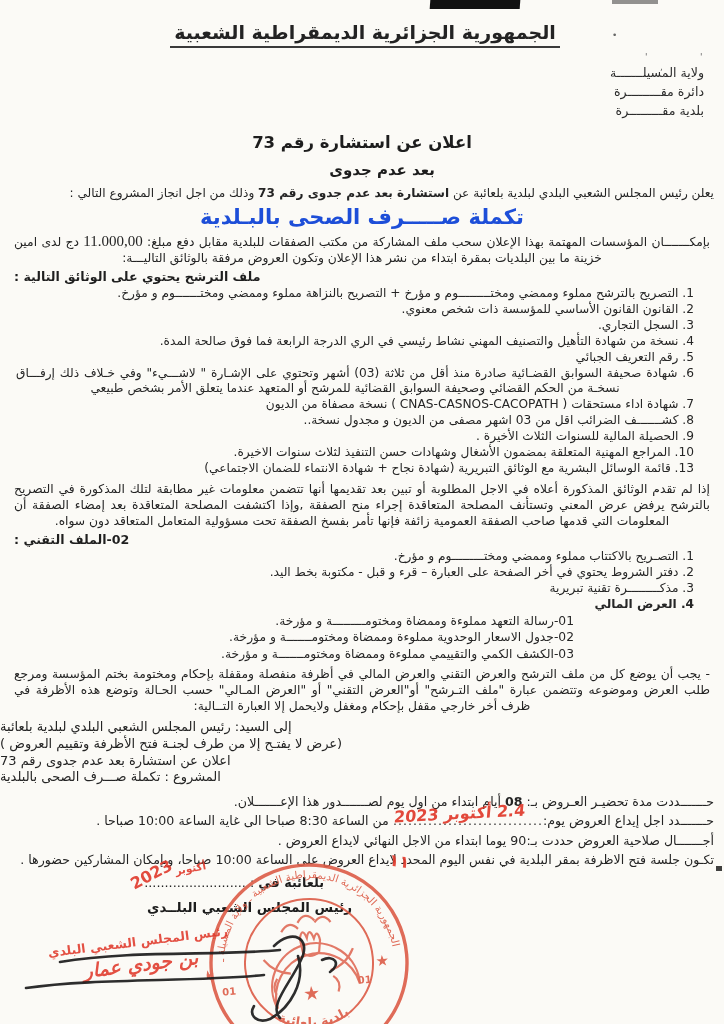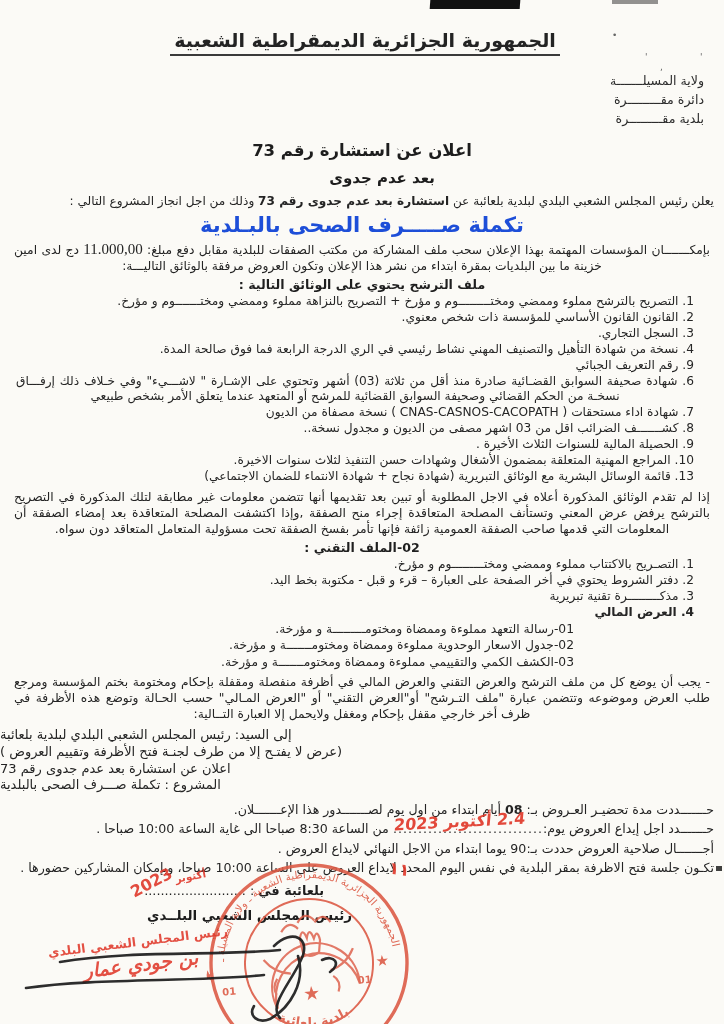--- a/index.html
+++ b/index.html
@@ -3,30 +3,30 @@
 <meta charset="utf-8">
 <style>
   html,body{margin:0;padding:0;background:#8a8a8a;}
   .page{
     position:relative;width:724px;height:1024px;margin:0 auto;
     background:#fbfaf6;overflow:hidden;
     font-family:"DejaVu Sans",sans-serif;color:#222;direction:rtl;
     box-shadow:0 0 8px rgba(0,0,0,.4);
   }
   .b{font-weight:bold;}
-  .h-nat{padding-top:29px;text-align:center;margin-left:6px;}
+  .h-nat{padding-top:21px;text-align:center;margin-left:6px;}
   .h-nat span{display:inline-block;font-weight:bold;font-size:19px;color:#232323;
     border-bottom:2.5px solid #3a3a3a;padding:0 4px 3px 4px;letter-spacing:.2px;}
   .admin{margin:15px 20px 0 0;text-align:right;font-size:12.6px;line-height:19px;color:#2c2c2c;}
   .h-announce{margin-top:13px;font-size:16.5px;font-weight:bold;text-align:center;color:#1d1d1d;}
   .h-nojdwa{margin-top:9px;font-size:15px;font-weight:bold;text-align:center;color:#1d1d1d;padding-left:40px;}
   .intro{margin:7px 10px 0 8px;font-size:12.1px;text-align:right;white-space:nowrap;color:#242424;}
   .h-project{margin-top:5px;font-size:21px;font-weight:bold;text-align:center;color:#1d4ed8;letter-spacing:.3px;}
   .para{margin:4px 14px 0 14px;font-size:12.3px;line-height:16px;text-align:justify;text-align-last:center;color:#242424;}
-  .lead{margin:2px 14px 0 14px;font-size:12.6px;line-height:17px;text-align:center;font-weight:bold;color:#1f1f1f;}
+  .lead{margin:2px 14px 0 14px;font-size:12.6px;line-height:17px;text-align:left;font-weight:bold;color:#1f1f1f;}
   .doclist{margin:1px 30px 0 16px;font-size:12.2px;line-height:15.9px;color:#262626;}
   .doclist .item{text-align:right;}
   .doclist .jc{text-align:justify;text-align-last:center;}
   .sublist{margin:0 150px 0 16px;font-size:12.3px;line-height:16.5px;text-align:right;color:#262626;}
   .amount{font-family:"Liberation Serif",serif;font-size:15px;}
   .addr{margin-top:5px;font-size:13px;line-height:16.8px;text-align:left;color:#242424;}
   .dline{margin:2px 10px 0 10px;font-size:12.6px;line-height:17.2px;text-align:right;color:#242424;}
   .dline .dots{letter-spacing:1px;color:#333;}
   .dotzone{position:relative;display:inline-block;}
   .hand{color:#e0392b;font-weight:bold;}
@@ -79,21 +79,21 @@
 
   <div class="para"><span>بإمكـــــــان المؤسسات المهتمة بهذا الإعلان سحب ملف المشاركة من مكتب الصفقات للبلدية مقابل دفع مبلغ: </span><span class="amount">11.000,00</span><span> دج لدى امين خزينة ما بين البلديات بمقرة ابتداء من نشر هذا الإعلان  وتكون العروض مرفقة بالوثائق التاليـــة:</span></div>
 
   <div class="lead">ملف الترشح يحتوي على الوثائق التالية :</div>
 
   <div class="doclist">
     <div class="item">1. التصريح بالترشح مملوء وممضي ومختـــــــــوم و مؤرخ + التصريح بالنزاهة مملوء وممضي ومختـــــــوم و مؤرخ.</div>
     <div class="item">2. القانون القانون الأساسي للمؤسسة ذات شخص معنوي.</div>
     <div class="item">3. السجل التجاري.</div>
     <div class="item">4. نسخة من شهادة التأهيل والتصنيف  المهني نشاط  رئيسي في الري  الدرجة الرابعة  فما فوق  صالحة المدة.</div>
-    <div class="item">9. رقم التعريف الجبائي</div>
+    <div class="item">5. رقم التعريف الجبائي</div>
     <div class="jc">6. شهادة صحيفة السوابق القضـائية صادرة منذ أقل من ثلاثة (03) أشهر وتحتوي على الإشـارة " لاشـــيء"  وفي خـلاف ذلك إرفـــاق نسخـة من الحكم القضائي وصحيفة السوابق القضائية للمرشح أو المتعهد عندما يتعلق الأمر بشخص طبيعي</div>
     <div class="item">7. شهادة اداء مستحقات ( CNAS-CASNOS-CACOPATH ) نسخة مصفاة من الديون</div>
     <div class="item">8. كشـــــــف الضرائب اقل من 03 اشهر مصفى من الديون و مجدول نسخة..</div>
     <div class="item">9. الحصيلة المالية للسنوات الثلاث الأخيرة .</div>
     <div class="item">10. المراجع المهنية المتعلقة بمضمون الأشغال وشهادات حسن التنفيذ  لثلاث سنوات الاخيرة.</div>
     <div class="item">13. قائمة الوسائل البشرية مع الوثائق التبريرية  (شهادة نجاح + شهادة الانتماء للضمان الاجتماعي)</div>
   </div>
 
   <div class="para">إذا لم تقدم الوثائق المذكورة أعلاه في الاجل المطلوبة أو تبين بعد تقديمها أنها تتضمن معلومات غير مطابقة لتلك المذكورة في التصريح بالترشح يرفض عرض المعني وتستأنف المصلحة المتعاقدة إجراء منح الصفقة ,وإذا اكتشفت المصلحة المتعاقدة بعد إمضاء الصفقة أن المعلومات التي قدمها صاحب الصفقة العمومية زائفة فإنها تأمر بفسخ الصفقة تحت مسؤولية المتعامل المتعاقد دون سواه.</div>
 

